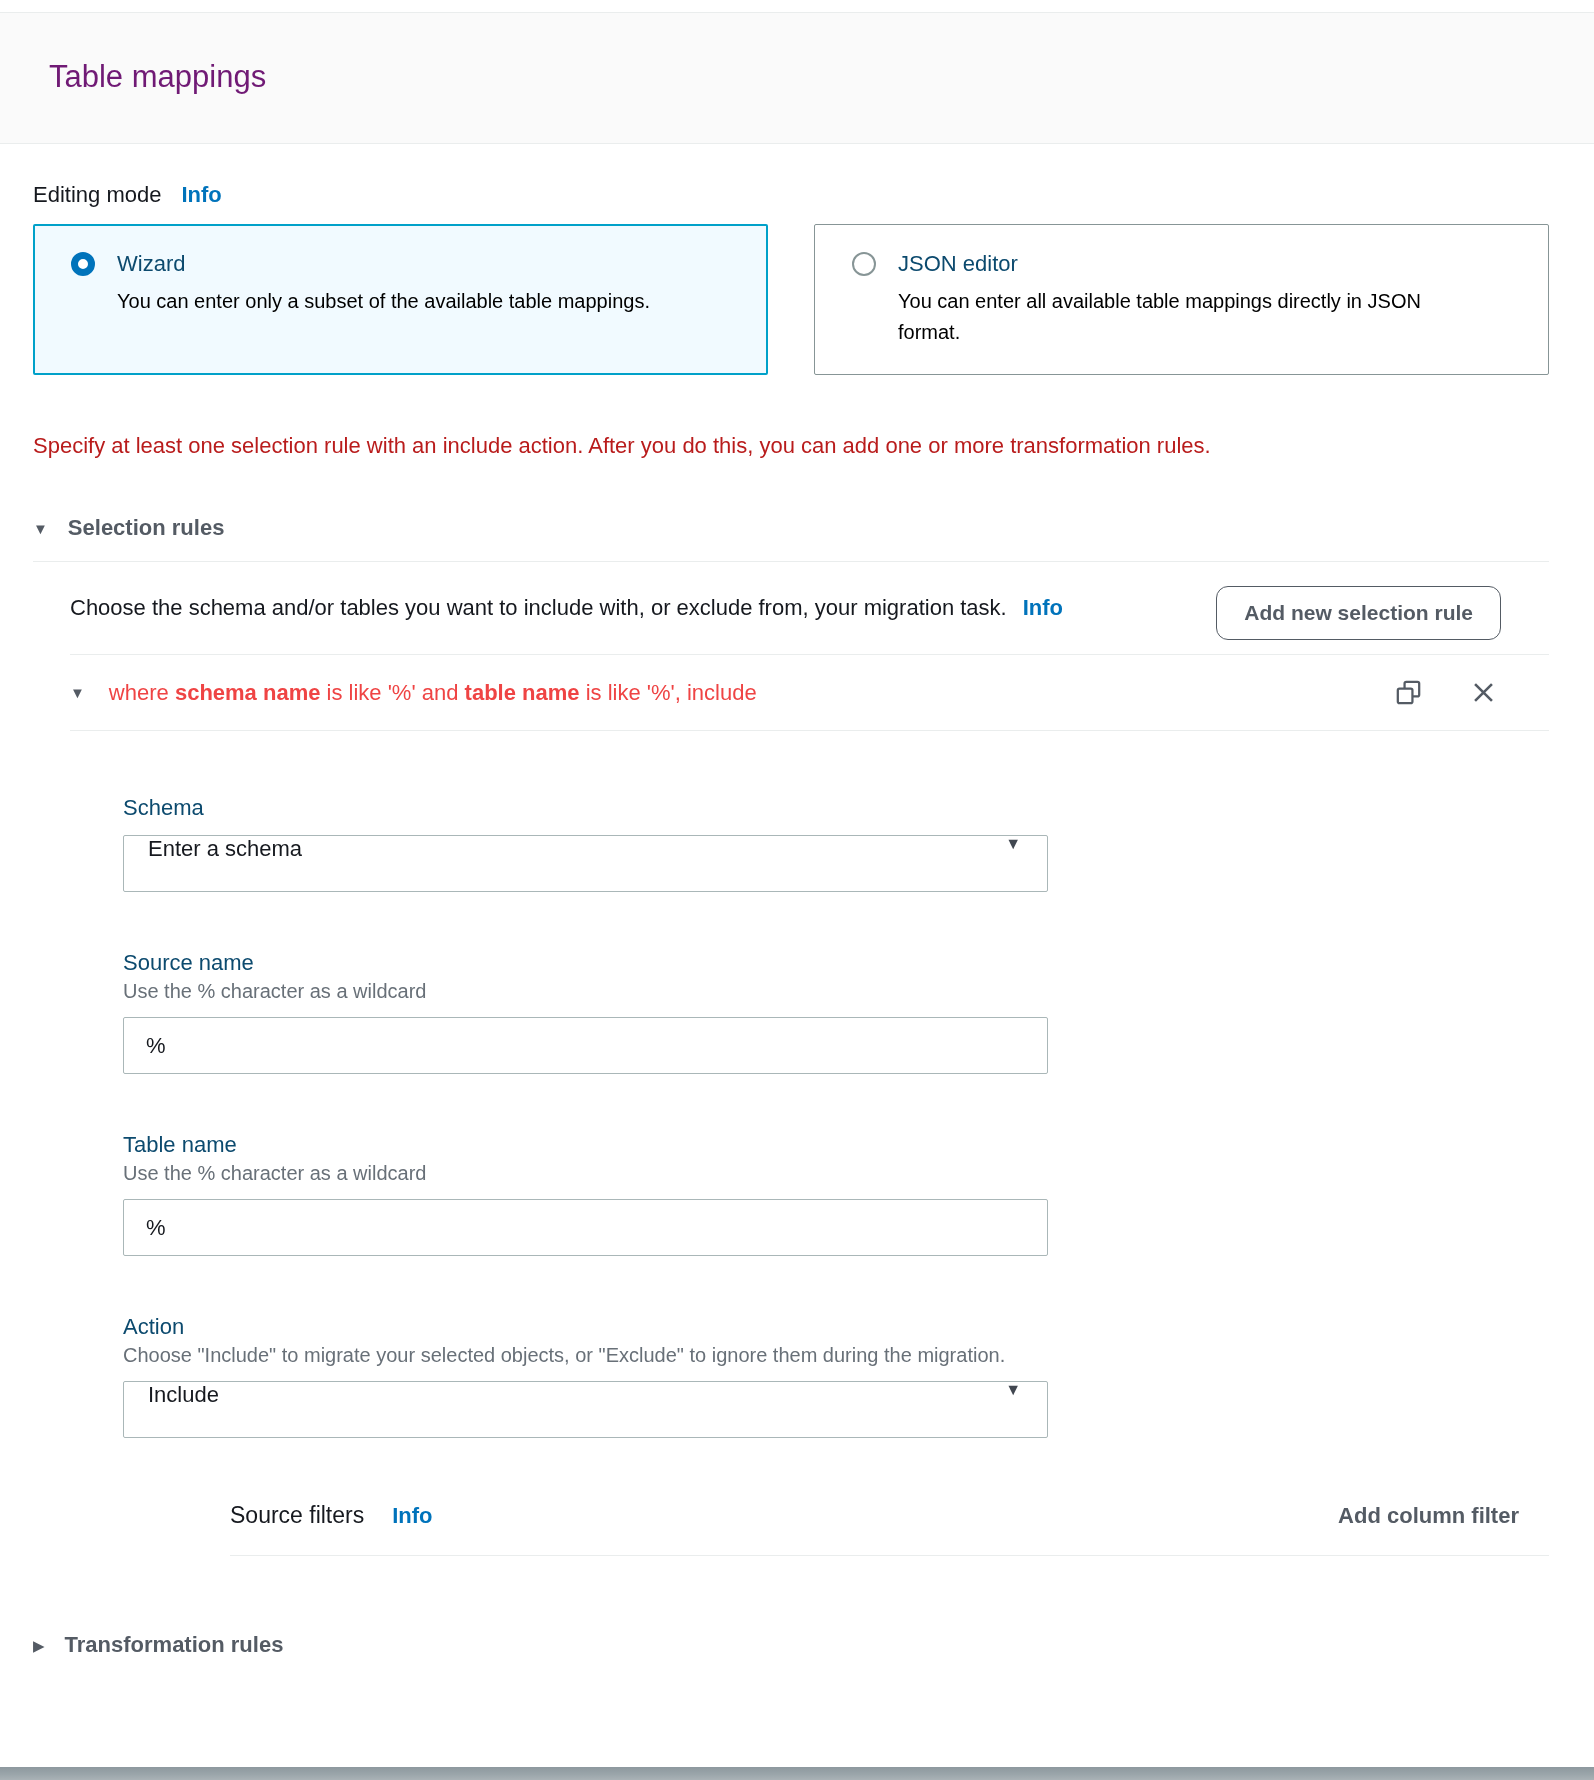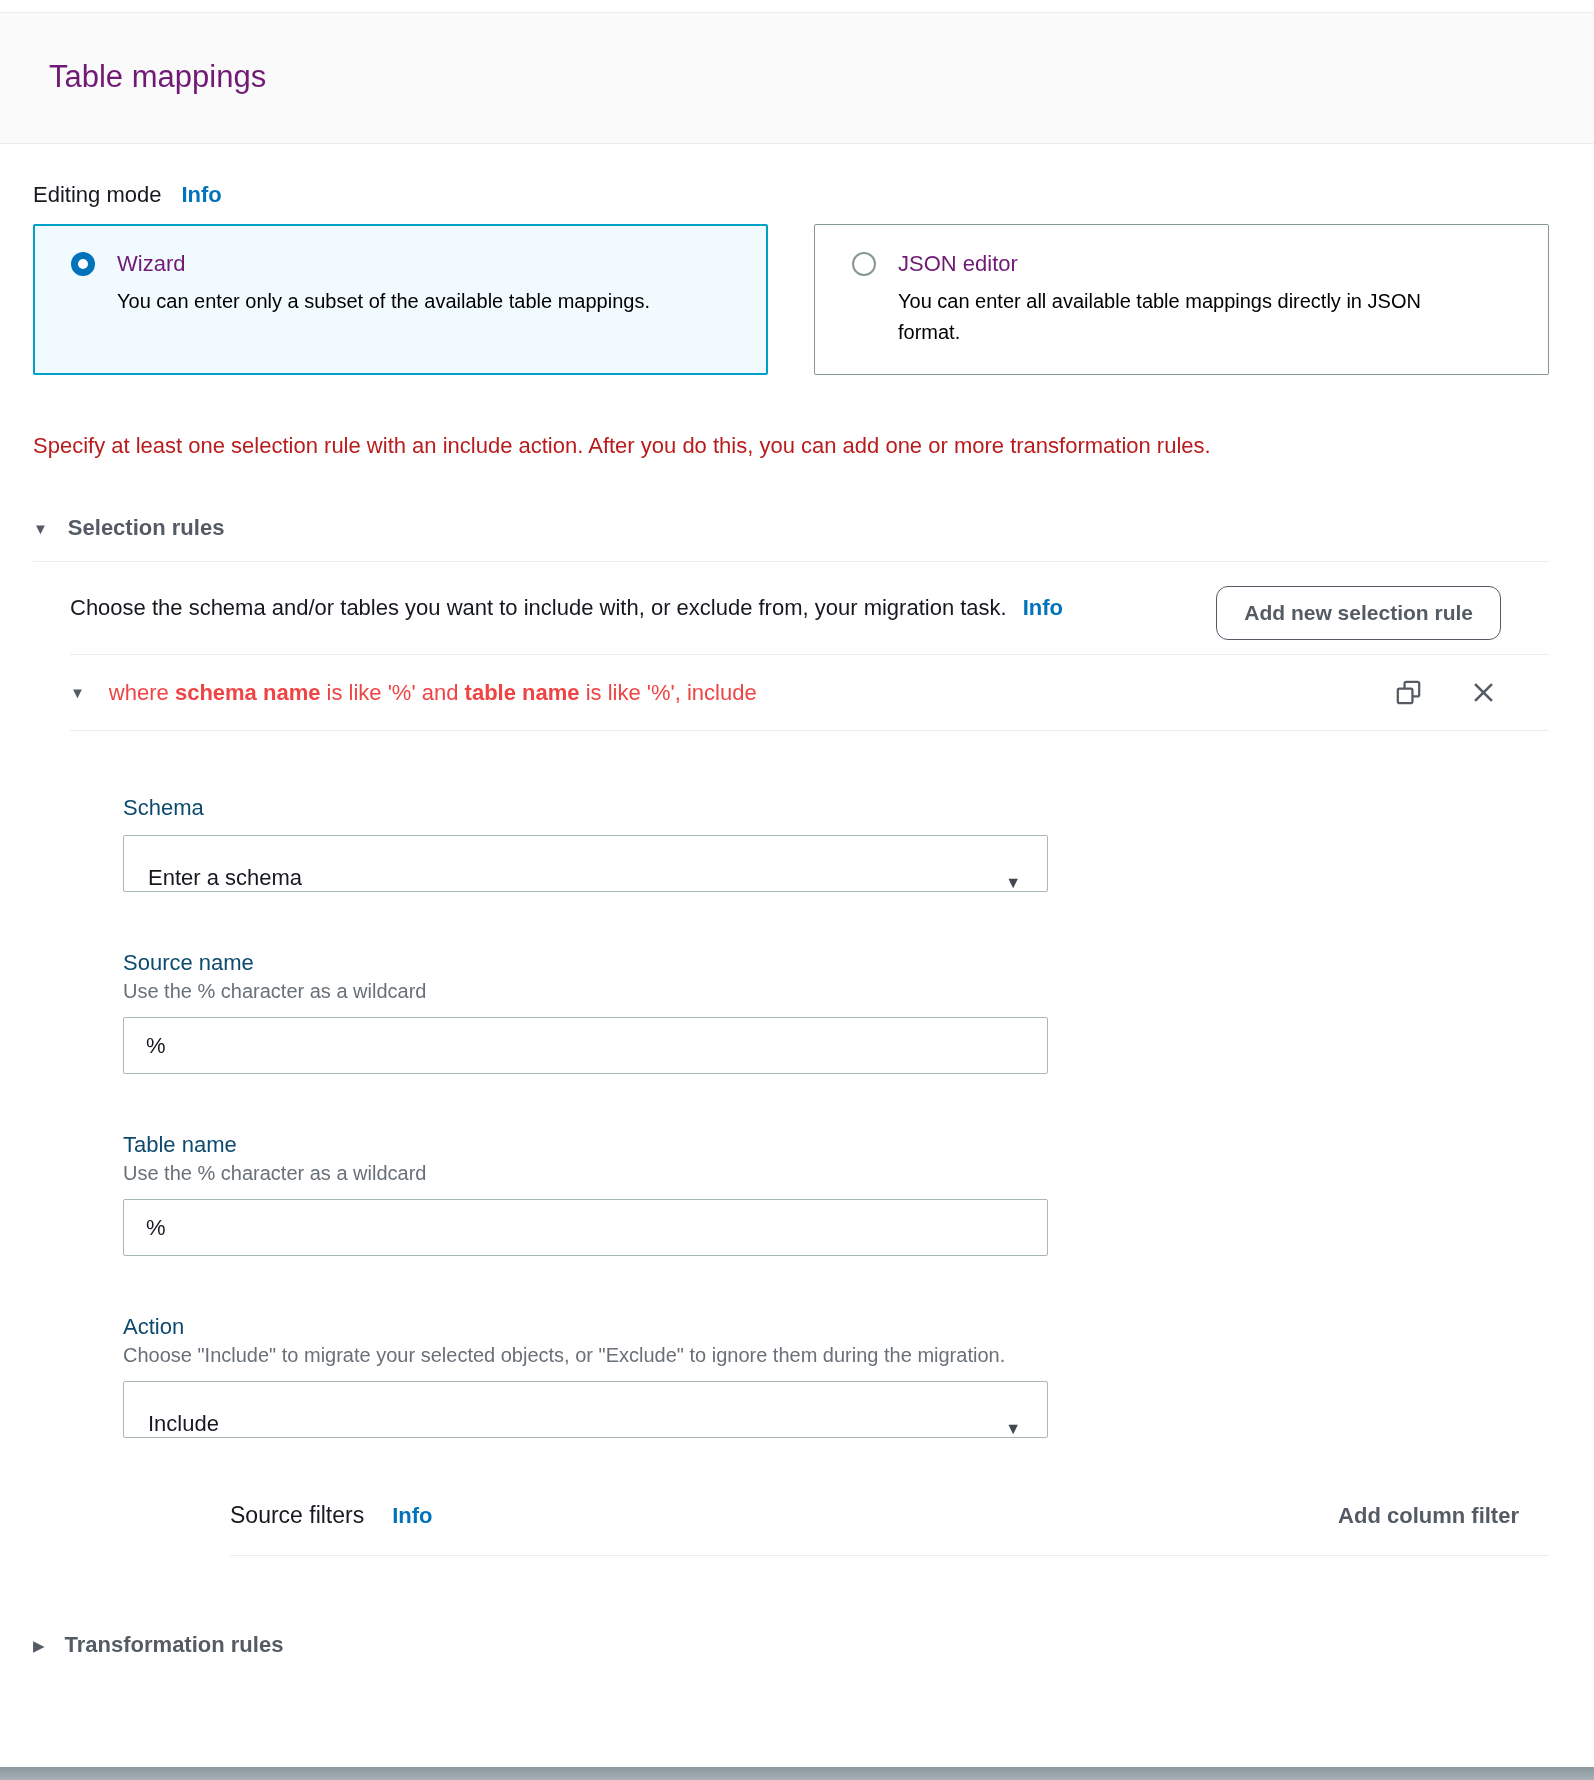--- a/index.html
+++ b/index.html
@@ -42,21 +42,21 @@
   .card.selected {
     border: 2px solid #00a1c9; background: #f1faff;
     padding: 25px 19px 23px 36px;
   }
   .card-head { display: flex; align-items: center; gap: 22px; }
   .radio {
     width: 24px; height: 24px; border-radius: 50%;
     border: 2px solid #879596; background: #fff; flex-shrink: 0; cursor: pointer;
   }
   .radio.checked { border: 7px solid #0073bb; }
-  .card-label { font-size: 22px; color: #701a75; text-align: center; }
+  .card-label { font-size: 22px; color: #0c4a6e; text-align: center; }
   .card-desc {
     margin: 9px 0 0 46px; font-size: 20px; color: #000000;
     line-height: 31px; max-width: 545px;
   }
 
   .intro {
     margin: 50px 0 0; font-size: 22px; color: #b91c1c;
     line-height: 42px; max-width: 1345px;
   }
 
@@ -96,21 +96,21 @@
   .field { margin-bottom: 58px; }
   .field-label { font-size: 22px; color: #0c4a6e; margin: 0 0 14px; }
   .field-hint { font-size: 20px; color: #687078; margin: -10px 0 14px; }
 
   .select, .text-input {
     width: 925px; height: 57px;
     border: 1px solid #aab7b8; border-radius: 2px;
     font-size: 22px; color: #16191f; background: #fff;
   }
   .select {
-    display: flex; align-items: flex-end; justify-content: space-between;
+    display: flex; align-items: flex-start; justify-content: space-between;
     padding: 0 26px 0 24px; cursor: pointer;
   }
   .select-caret { font-size: 16px; color: #414750; line-height: 1; }
   .text-input {
     padding: 0 22px; outline: none;
     font-family: "Liberation Sans", sans-serif;
   }
 
   .source-filters { margin-left: 107px; margin-top: 64px; }
   .sf-row { display: flex; align-items: center; }

